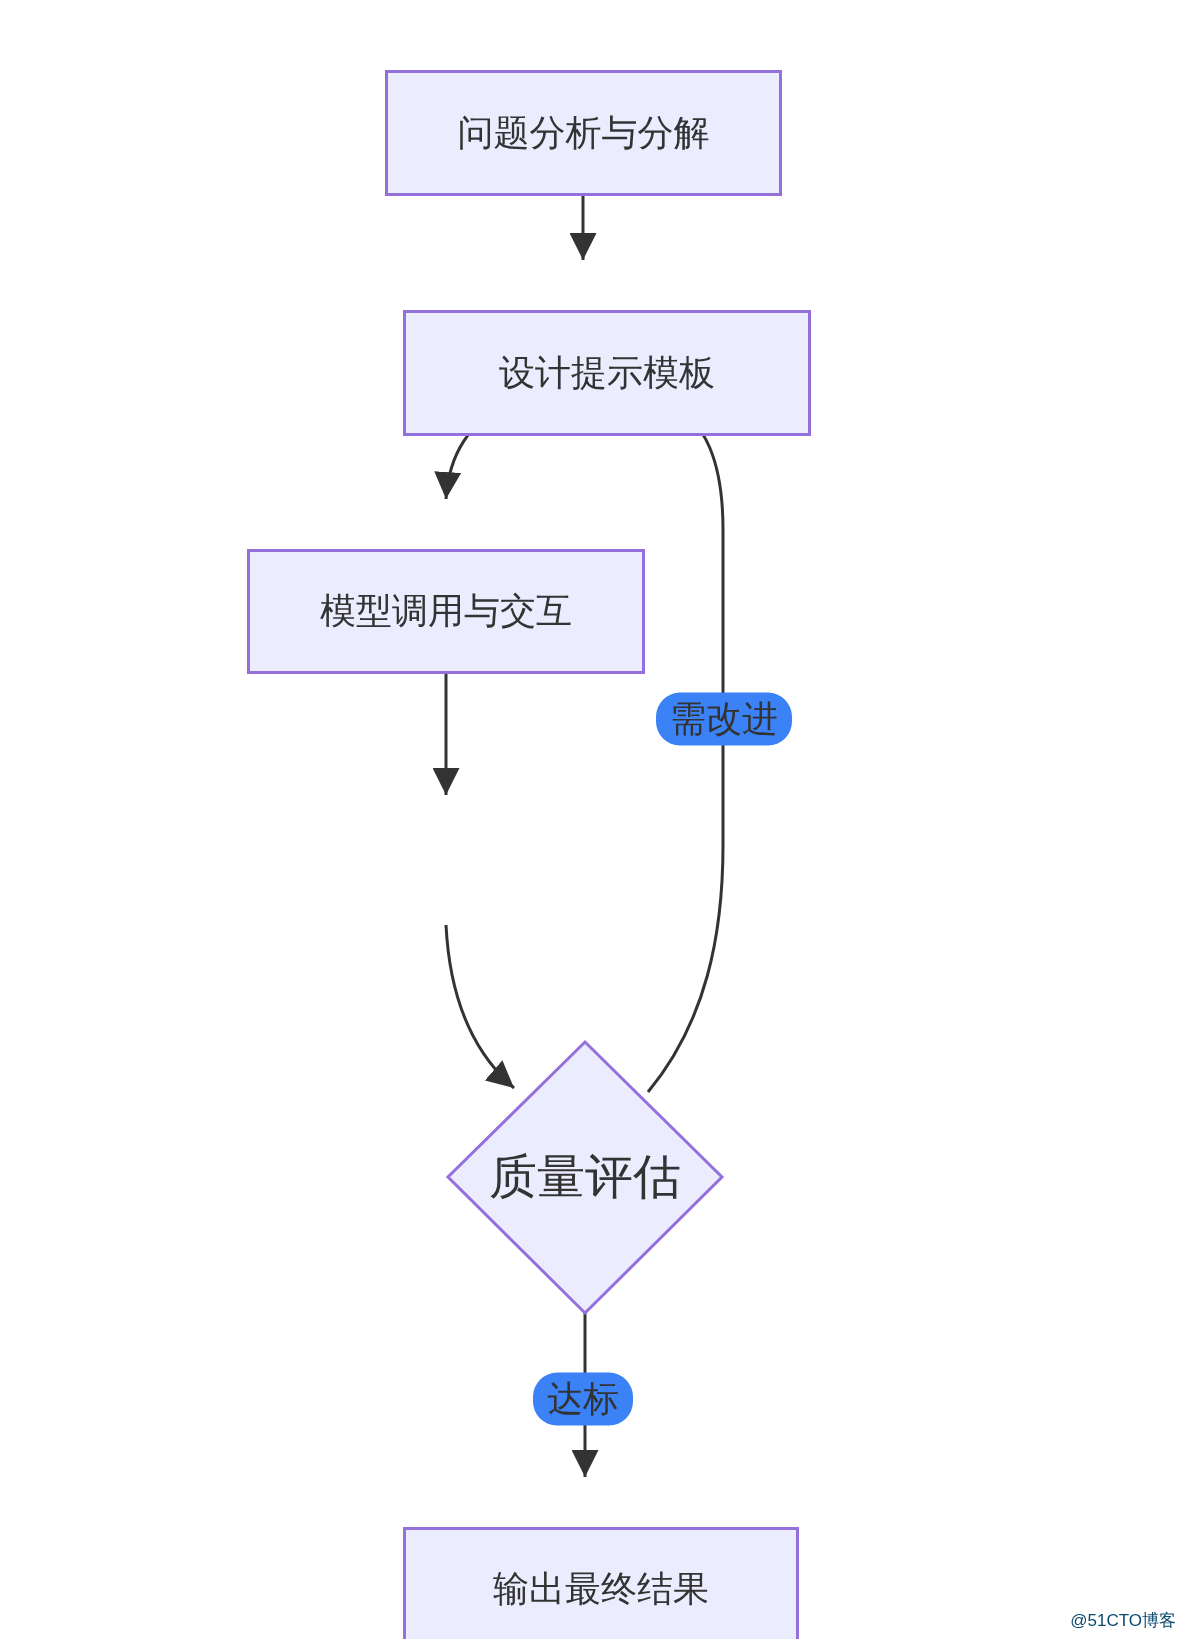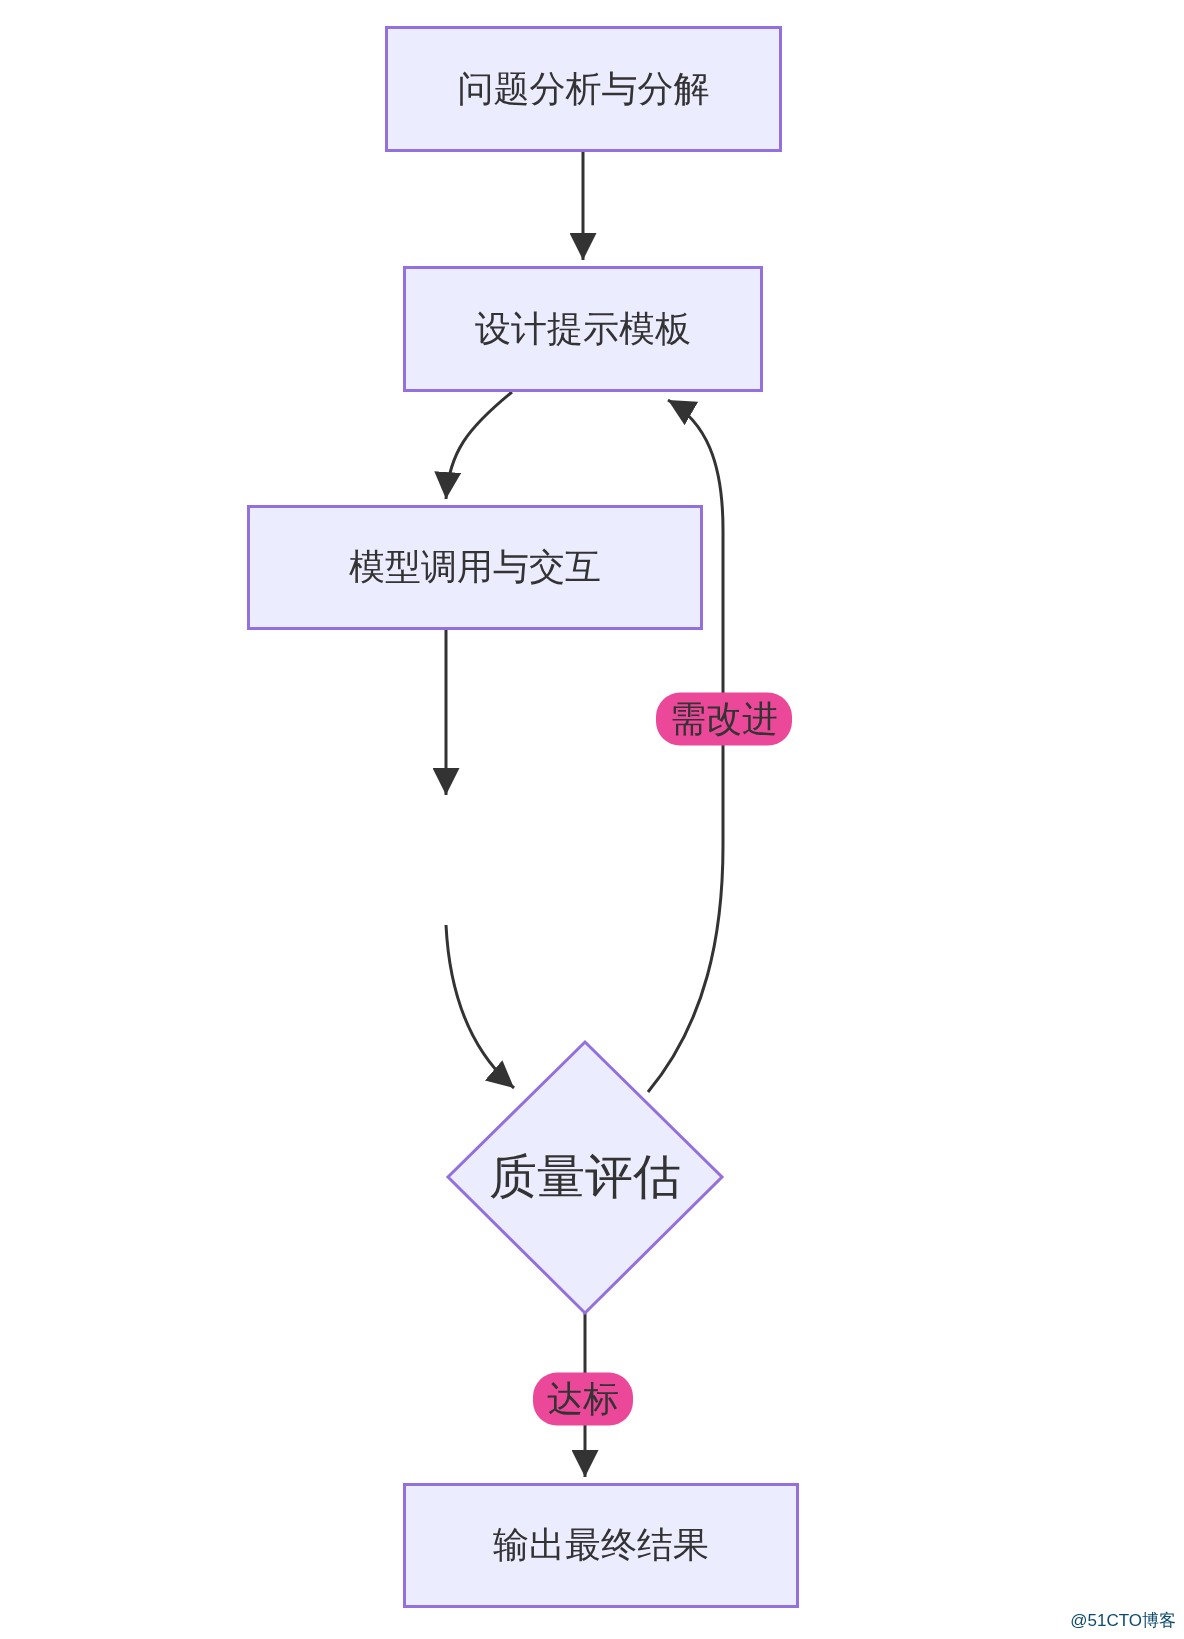--- a/index.html
+++ b/index.html
@@ -20,38 +20,39 @@
     position: absolute;
     background: #ECECFF;
     border: 3px solid #9370DB;
     box-sizing: border-box;
     display: flex;
     align-items: center;
     justify-content: center;
     color: #333333;
     font-size: 36px;
     white-space: nowrap;
+    margin-top: 44px;
   }
   .node-a { left: 385px; top: 26px;  width: 397px; height: 126px; }
-  .node-b { left: 403px; top: 266px; width: 360px; height: 126px; }
-  .node-c { left: 247px; top: 505px; width: 456px; height: 125px; }
+  .node-b { left: 403px; top: 266px; width: 408px; height: 126px; }
+  .node-c { left: 247px; top: 505px; width: 398px; height: 125px; }
   .node-d { left: 247px; top: 800px; width: 398px; height: 125px; }
   .node-f { left: 403px; top: 1483px; width: 396px; height: 125px; }
   .diamond-label {
     position: absolute;
     left: 585px; top: 1177px;
     transform: translate(-50%, -50%);
     color: #333333;
     font-size: 48px;
     white-space: nowrap;
   }
   .edge-label {
     position: absolute;
     transform: translate(-50%, -50%);
-    background: #ec4899;
+    background: #3b82f6;
     color: #333333;
     font-size: 36px;
     line-height: 1.3;
     padding: 3px 14px;
     white-space: nowrap;
     border-radius: 24px;
   }
   .edge-label-improve { left: 724px; top: 719px; }
   .edge-label-pass    { left: 583px; top: 1399px; }
   .watermark {

